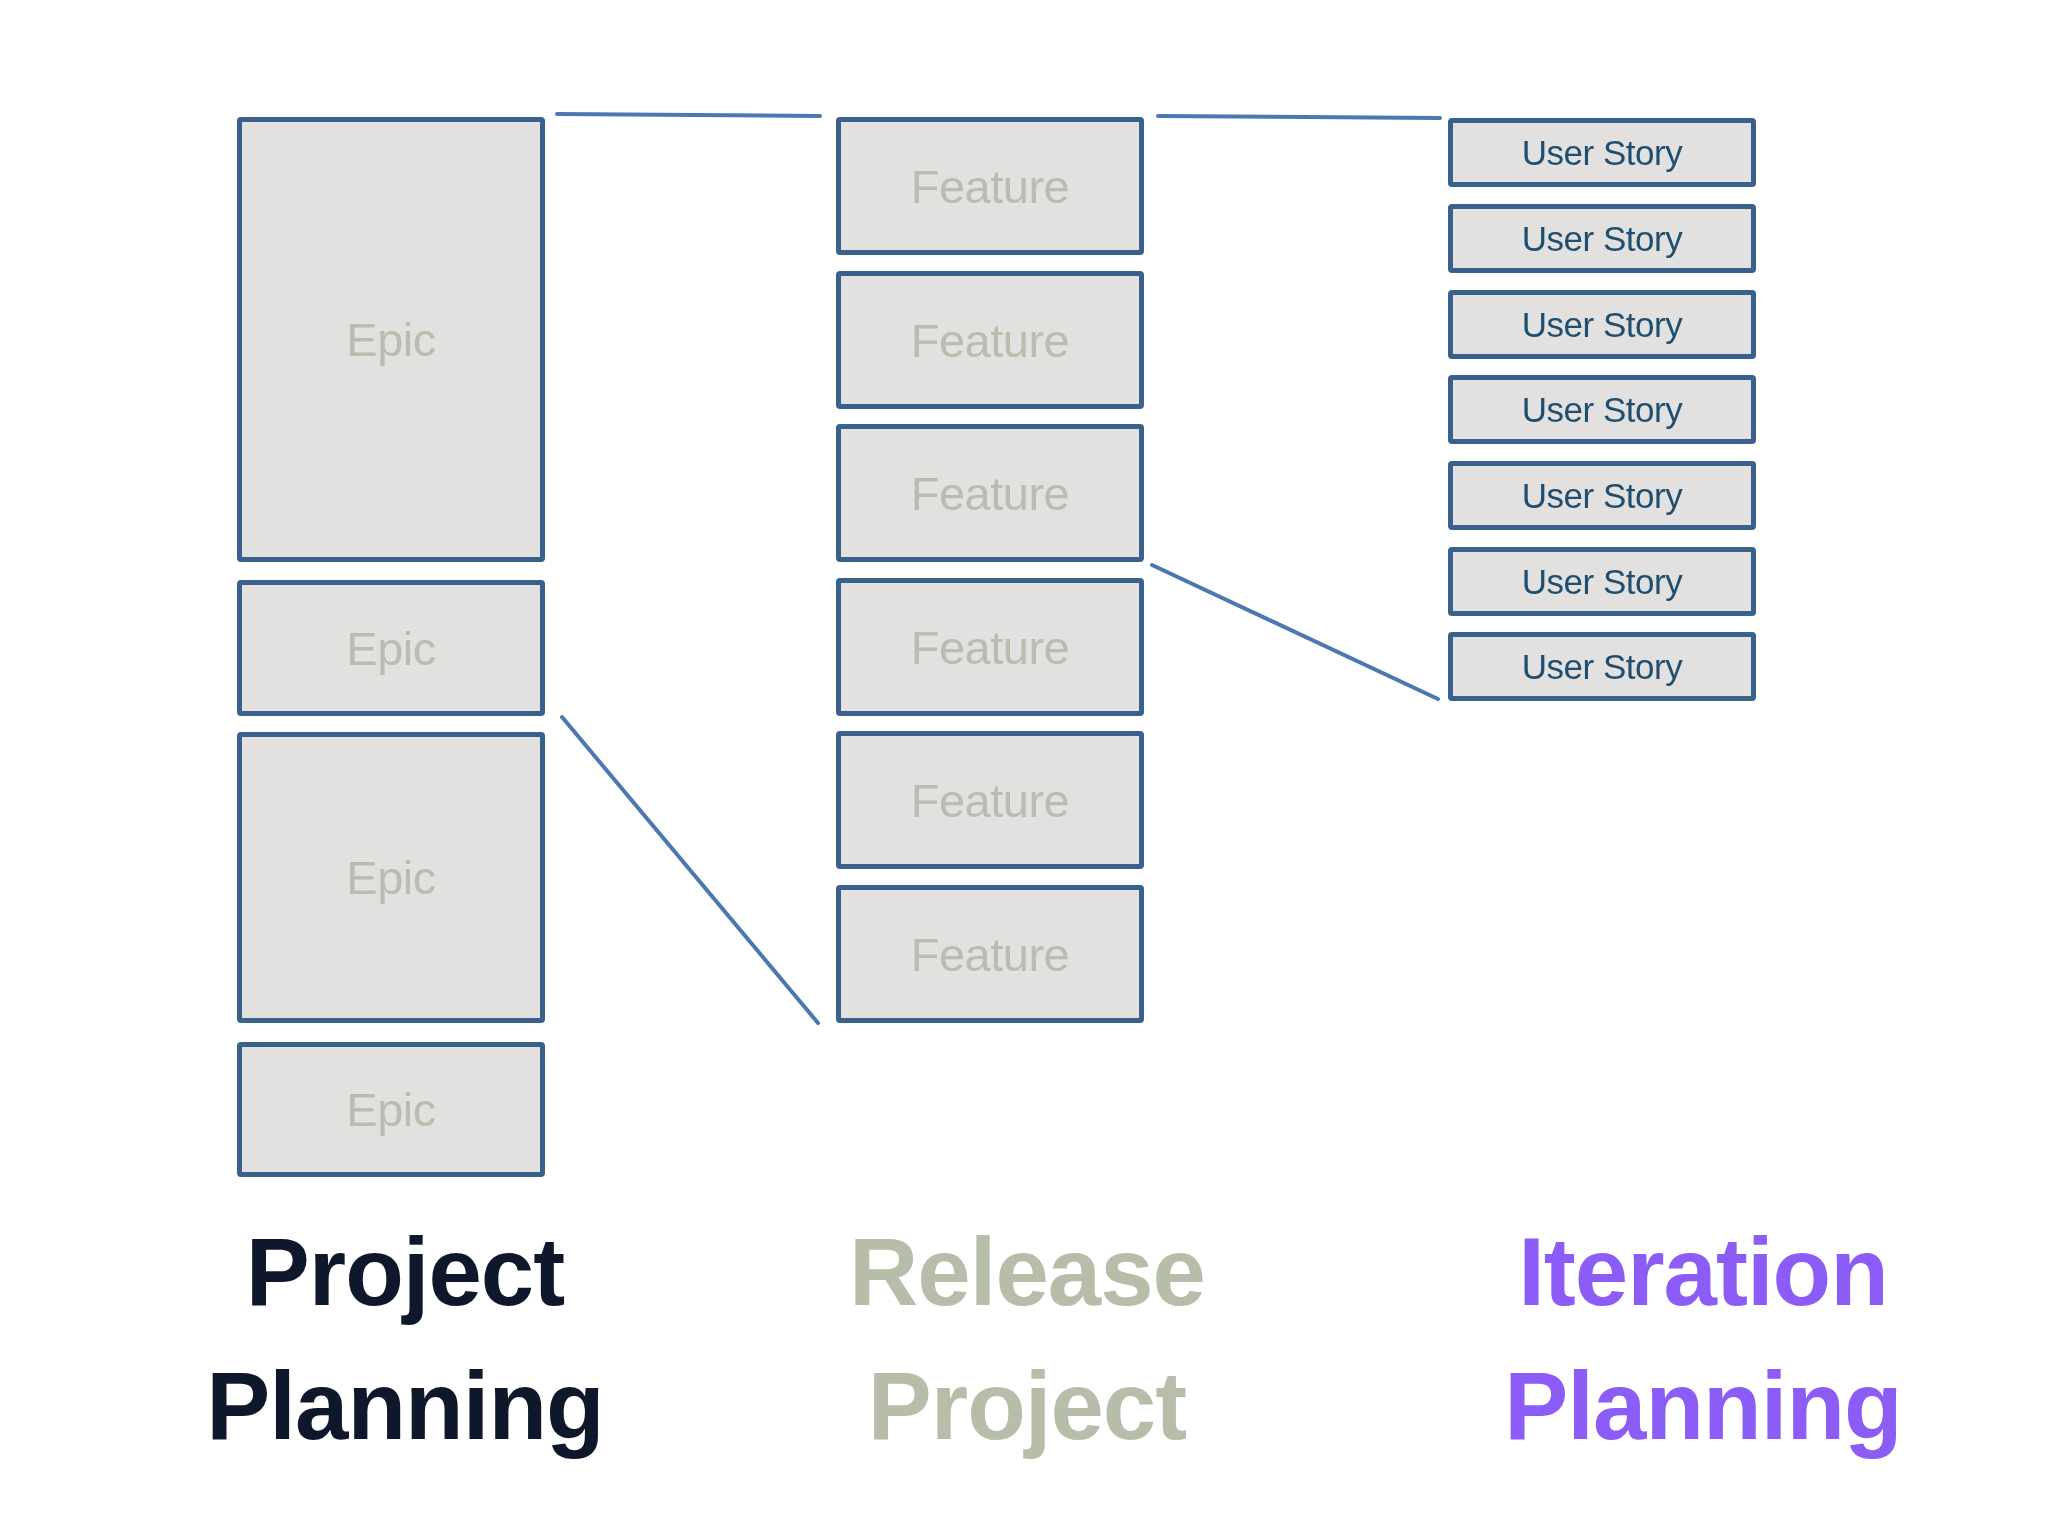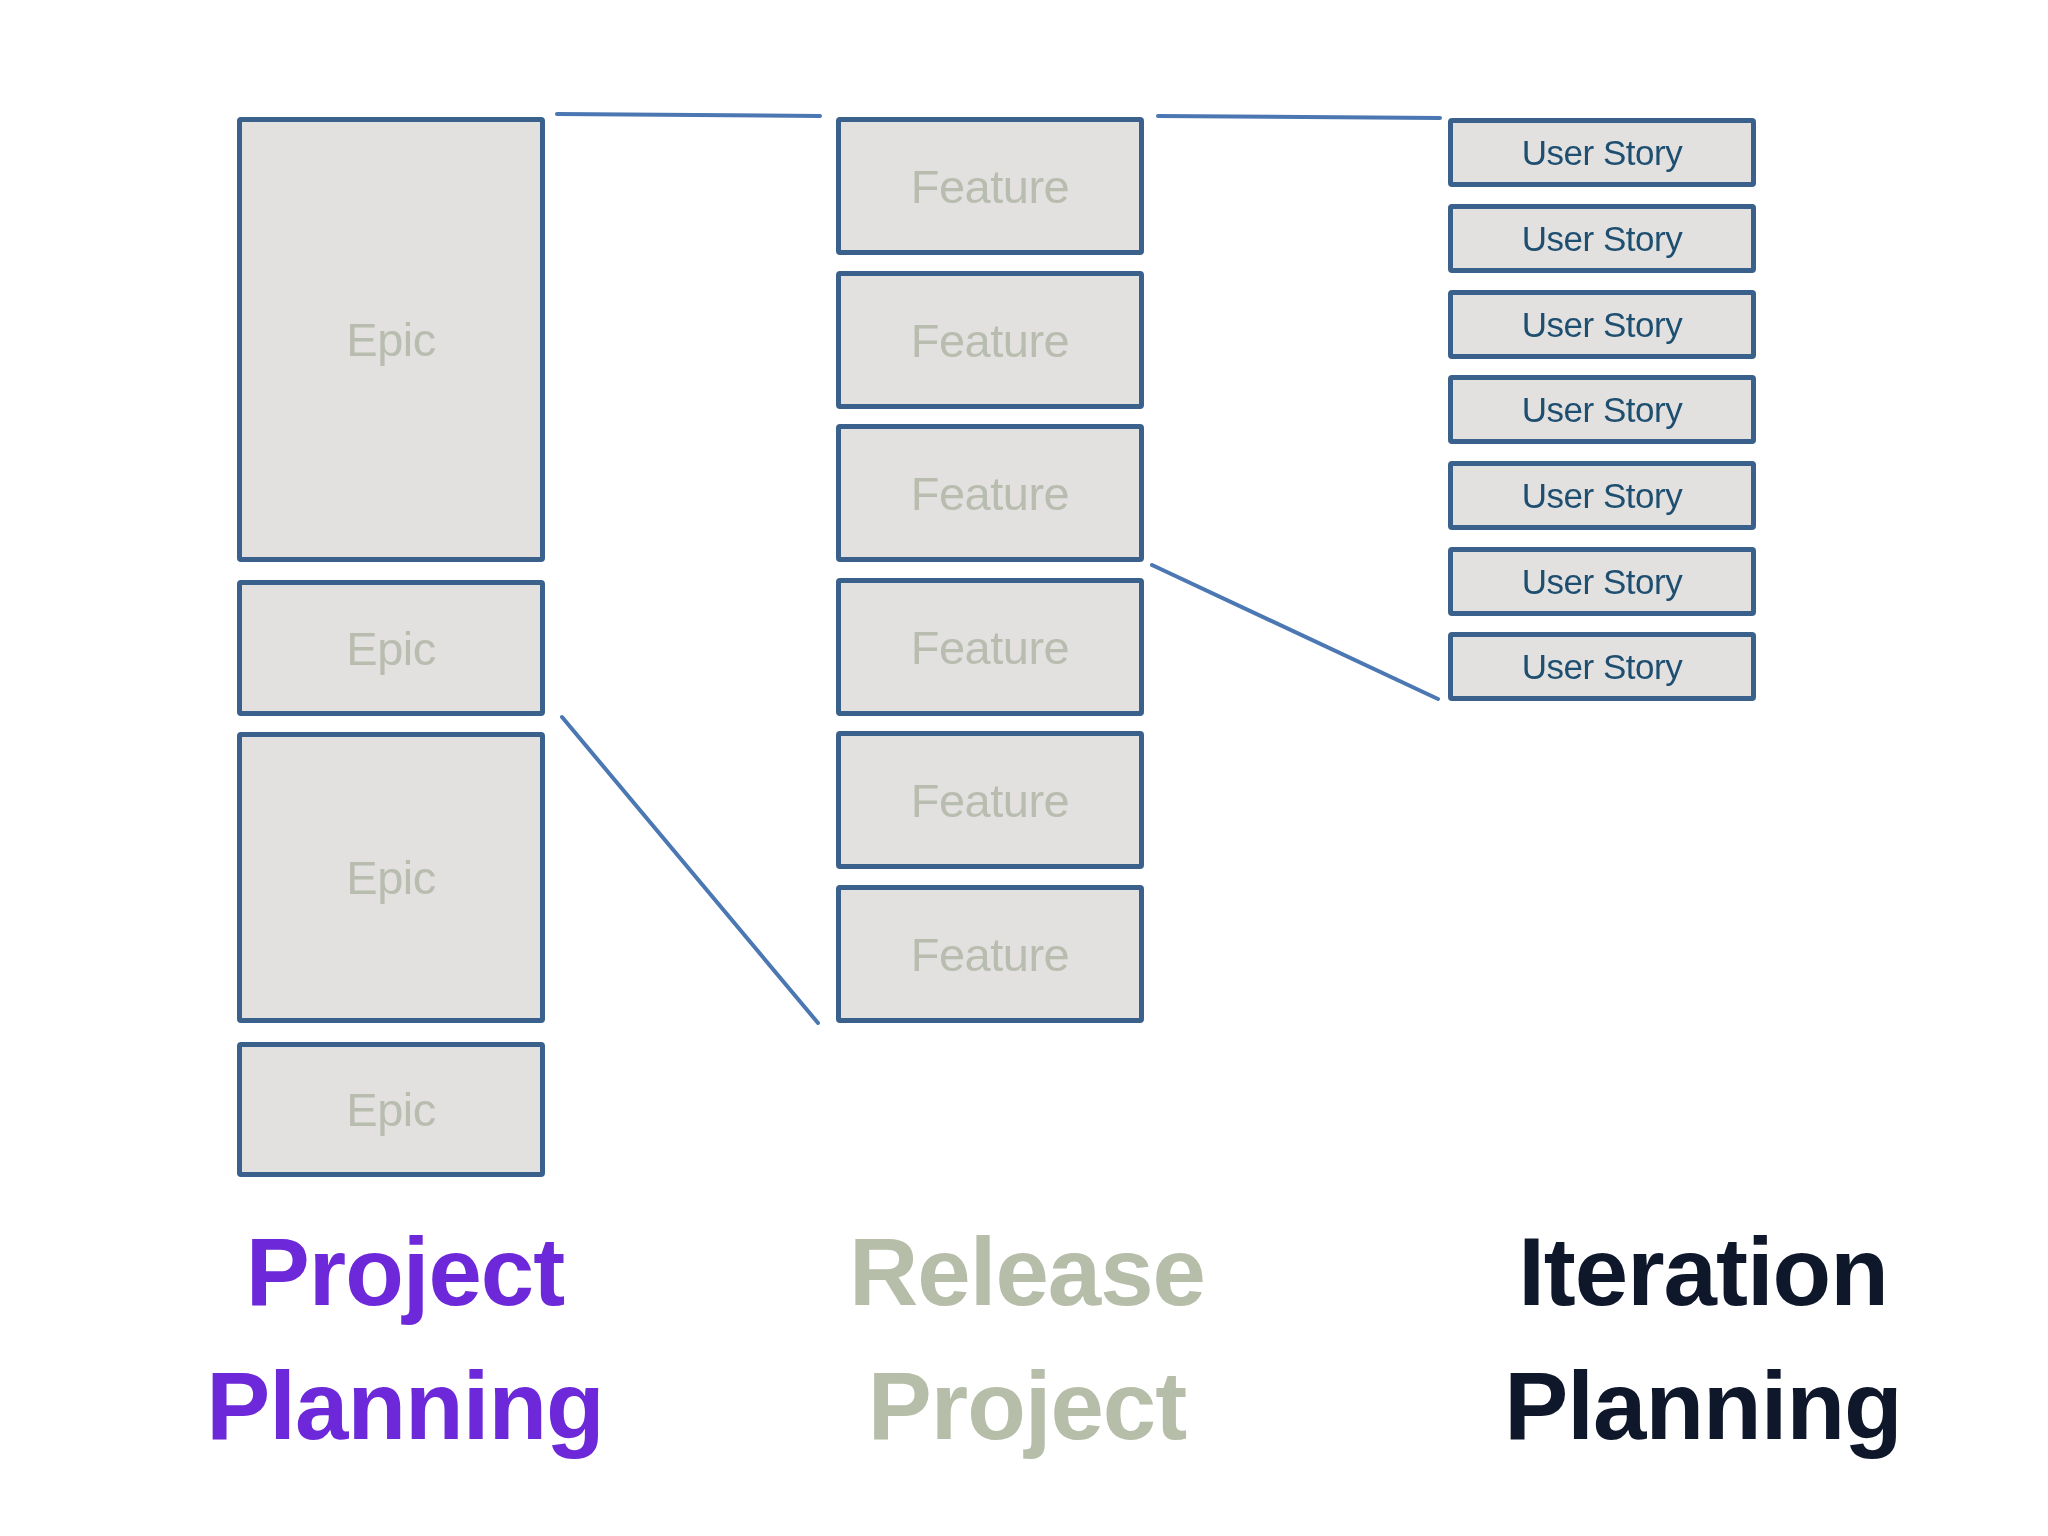--- a/index.html
+++ b/index.html
@@ -92,17 +92,17 @@
         <span class="box-label" style="font-size: 35px; color: rgb(30, 78, 112);">User Story</span>
       </div>
       <div class="box" style="left: 1448px; top: 547px; width: 308px; height: 69px; background: rgb(226, 225, 223); border-color: rgb(58, 97, 140);">
         <span class="box-label" style="font-size: 35px; color: rgb(30, 78, 112);">User Story</span>
       </div>
       <div class="box" style="left: 1448px; top: 632px; width: 308px; height: 69px; background: rgb(226, 225, 223); border-color: rgb(58, 97, 140);">
         <span class="box-label" style="font-size: 35px; color: rgb(30, 78, 112);">User Story</span>
       </div>
     </div>
   <div id="titleLayer">
-      <div class="col-title" style="left: 85px; top: 1205px; width: 640px; color: #6d28d9;">Project Planning</div>
+      <div class="col-title" style="left: 85px; top: 1205px; width: 640px; color: #0f172a;">Project Planning</div>
       <div class="col-title" style="left: 707px; top: 1205px; width: 640px; color: rgb(182, 189, 168);">Release Project</div>
-      <div class="col-title" style="left: 1383px; top: 1205px; width: 640px; color: #0f172a;">Iteration Planning</div>
+      <div class="col-title" style="left: 1383px; top: 1205px; width: 640px; color: #8b5cf6;">Iteration Planning</div>
     </div>
 </div>
 
 </body></html>

